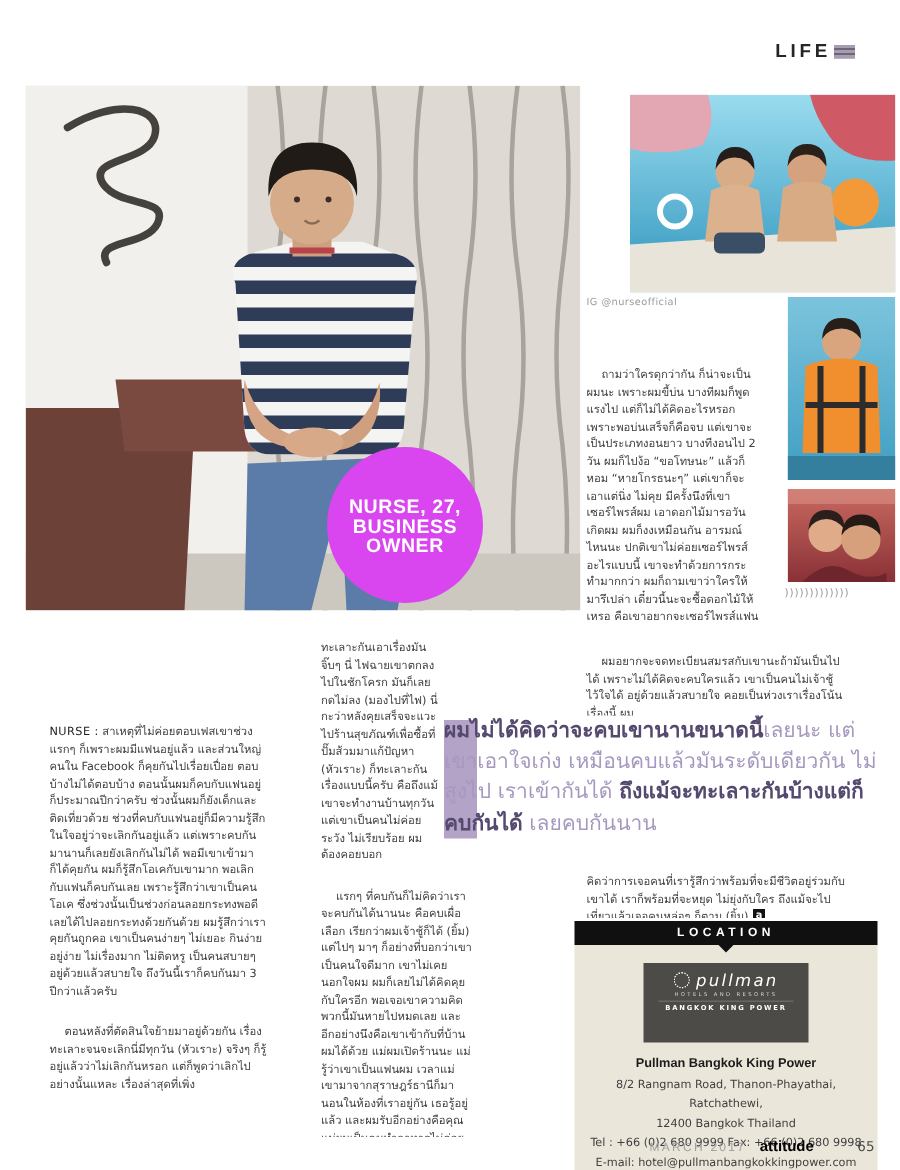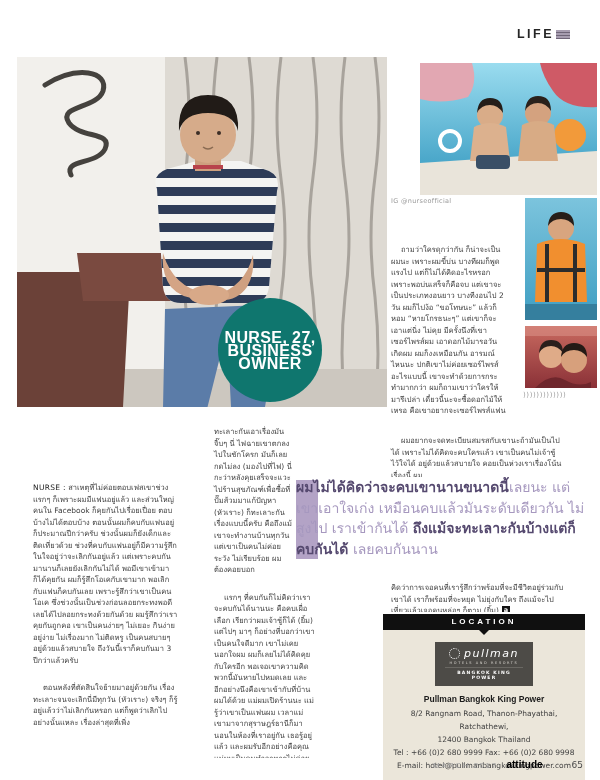--- a/index.html
+++ b/index.html
@@ -16,23 +16,23 @@
   
   .photo{overflow:hidden;}
   .main-photo{left:17px;top:57px;width:370px;height:350px;}
   .pool-photo{left:420px;top:63px;width:177px;height:132px;}
   .vest-photo{left:525px;top:198px;width:72px;height:122px;}
   .duo-photo{left:525px;top:326px;width:72px;height:62px;}
   .credit{left:391px;top:197px;font-size:6.5px;color:#9a9a9a;letter-spacing:0.3px;}
   .marks{left:523px;top:391px;font-size:7px;color:#9b9b9b;letter-spacing:0.6px;}
 
   
-  .badge{left:218px;top:298px;width:104px;height:104px;border-radius:50%;background:#0f766e;
+  .badge{left:218px;top:298px;width:104px;height:104px;border-radius:50%;background:#d946ef;
          display:flex;align-items:center;justify-content:center;text-align:center;
-         color:#fff;font-weight:bold;font-size:16px;line-height:13px;letter-spacing:0.4px;
+         color:#fff;font-weight:bold;font-size:13px;line-height:13px;letter-spacing:0.4px;
          white-space:pre-line;font-family:"Liberation Sans",sans-serif;}
 
   
   .body-text{font-size:7.5px;line-height:11.5px;color:#3d3d3d;}
   .body-text p{margin:16px;}
   .col1{left:17px;top:466px;width:177px;height:290px;overflow:hidden;}
   .col1 .p2{text-indent:10px;}
   .lead{font-weight:normal;color:#1d1d1d;letter-spacing:0.3px;}
   .col2{left:198px;top:410px;width:133px;height:348px;overflow:hidden;}
   .col2 .spacer{float:right;width:38px;height:88px;margin-top:68px;}
@@ -53,21 +53,21 @@
            width:8px;height:8px;line-height:8px;text-align:center;margin-left:3px;vertical-align:1px;}
 
   
   .loc{left:383px;top:614px;width:202px;}
   .loc-bar{position:relative;background:#101010;color:#fff;text-align:center;
            font-family:"Liberation Sans",sans-serif;font-weight:bold;font-size:8px;
            letter-spacing:3px;padding:3px 16px 4px;}
   .loc-bar:after{content:"";position:absolute;left:50%;bottom:-5px;margin-left:-5px;
                  border:5px solid transparent;border-top:5px solid #101010;border-bottom:none;}
   .loc-body{background:#ebe6da;padding:12px 6px 12px;text-align:center;}
-  .logo-block{width:98px;margin:0 auto;background:#4d4b47;color:#fff;padding:5px 0 6px;}
+  .logo-block{width:110px;margin:0 auto;background:#4d4b47;color:#fff;padding:5px 0 20px;}
   .logo-row{display:flex;align-items:center;justify-content:center;gap:4px;}
   .logo-circle{width:9px;height:9px;border:1.2px dotted #fff;border-radius:50%;display:inline-block;}
   .logo-name{font-size:11px;letter-spacing:1.5px;font-style:italic;}
   .logo-tag{font-size:3.5px;letter-spacing:1.6px;color:#d8d5cf;margin-top:1px;}
   .logo-sub{font-size:4.5px;letter-spacing:1.2px;font-weight:bold;border-top:1px solid #6a6863;
             margin:2px 10px 0;padding-top:2px;}
   .hotel-name{font-family:"Liberation Sans",sans-serif;font-weight:bold;font-size:8.5px;
               color:#1c1c1c;margin:8px 0 3px;}
   .loc-line{font-size:7.5px;color:#3f3f3f;line-height:13px;}
 

